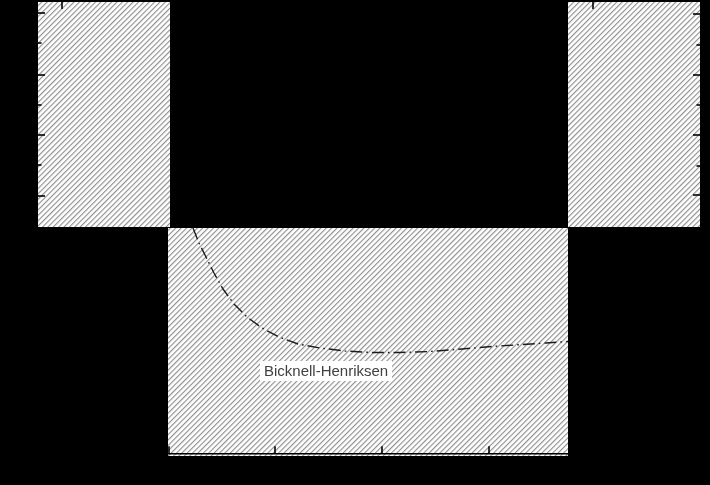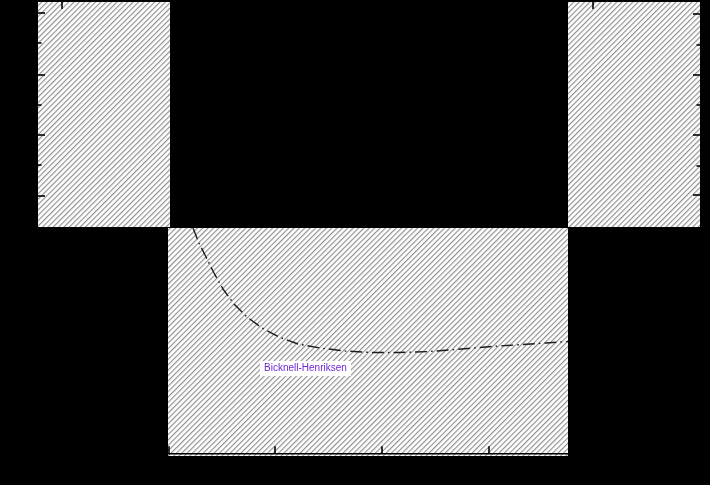--- a/index.html
+++ b/index.html
@@ -72,14 +72,14 @@
         <line x1="593" y1="2" x2="593" y2="9"></line>
       </g>
       <g stroke="#000000" stroke-width="1.6">
         <line x1="169" y1="453.8" x2="169" y2="446.3"></line>
         <line x1="275" y1="453.8" x2="275" y2="446.3"></line>
         <line x1="382" y1="453.8" x2="382" y2="446.3"></line>
         <line x1="489" y1="453.8" x2="489" y2="446.3"></line>
       </g>
       <path d="M193 228 L199 243 L206 257 L214 273 L223 289 L234 304 L247 317 L262 328 L279 337 L298 344 L320 348 L345 351 L372 352.5 L400 352.5 L430 351.5 L462 349 L492 346.5 L522 344.5 L546 343 L568 341.5" fill="none" stroke="#1c1c1c" stroke-width="1.4" stroke-dasharray="12 4 1.6 4"></path>
     </svg>
-  <div class="curve-label" style="left: 260px; top: 361px; font-size: 10px; background: rgb(255, 255, 255); color: #6d28d9;">Bicknell-Henriksen</div>
+  <div class="curve-label" style="left: 260px; top: 361px; font-size: 15px; background: rgb(255, 255, 255); color: #404040;">Bicknell-Henriksen</div>
 </div>
 
 </body></html>

